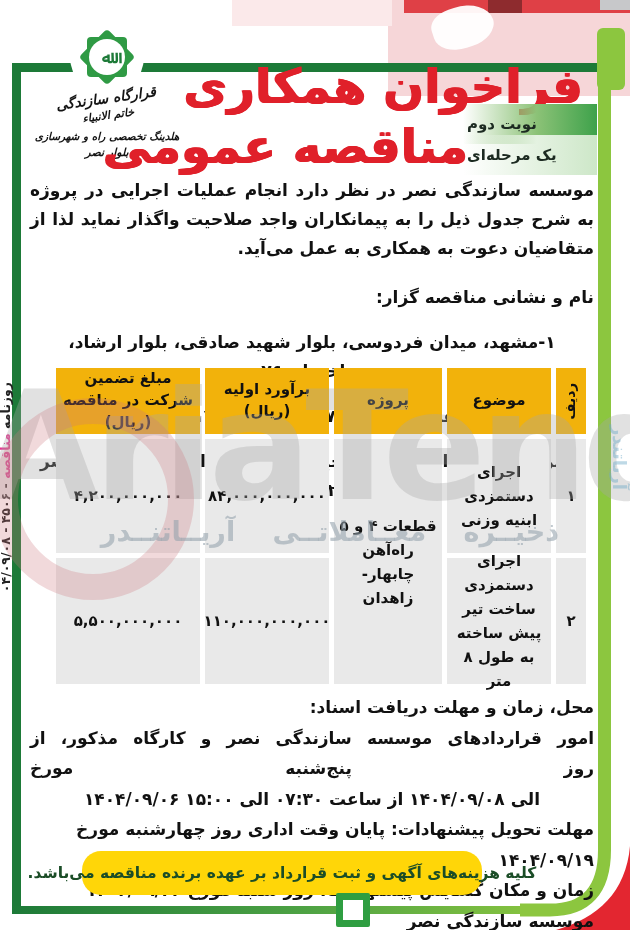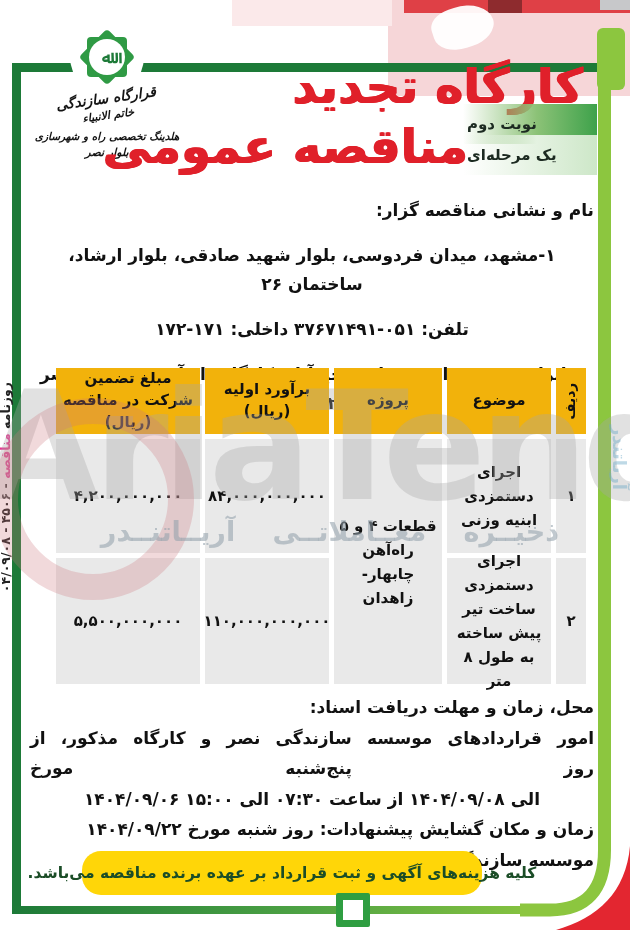--- a/index.html
+++ b/index.html
@@ -118,27 +118,28 @@
       </div>
     </div>
     <div class="calli">
       <span>قرارگاه سازندگی</span><br>
       <span class="small">خاتم الانبیاء</span>
     </div>
     <div class="holding">هلدینگ تخصصی راه و شهرسازی</div>
     <div class="moasese">بلوار نصر</div>
   </div>
 
-  <div class="title1">کارگاه تجدید</div>
+  <div class="title1">فراخوان همکاری</div>
   <div class="title2">مناقصه عمومی</div>
 
   <div class="badge badge1">نوبت دوم</div>
   <div class="badge badge2">یک مرحله‌ای</div>
 
   <div class="intro">
+    <p class="p1"><span class="lead">موسسه سازندگی نصر</span><span> در نظر دارد انجام عملیات اجرایی در پروژه به شرح جدول ذیل را به پیمانکاران واجد صلاحیت واگذار نماید لذا از متقاضیان دعوت به همکاری به عمل می‌آید.</span></p>
     <div class="contact-heading">نام و نشانی مناقصه گزار:</div>
     <div class="c-line">۱-مشهد، میدان فردوسی، بلوار شهید صادقی، بلوار ارشاد، ساختمان ۲۶</div>
     <div class="c-line">
       <span class="lbl">تلفن:</span>
       <span class="num">۰۵۱-۳۷۶۷۱۴۹۱</span>
       <span class="lbl">داخلی:</span>
       <span class="num">۱۷۱-۱۷۲</span>
     </div>
     <div class="c-line">۲-ایرانشهر، بعد از سه راهی خیرآباد، کارگاه راه آهن موسسه نصر ۰۹۱۵۰۵۲۲۱۹۹</div>
   </div>
@@ -170,20 +171,24 @@
     <div class="cell td">
         <span class="num">۵,۵۰۰,۰۰۰,۰۰۰</span>
       </div>
   </div>
 
   <div class="details">
     <div class="d-head">محل، زمان و مهلت دریافت اسناد:</div>
     <div class="d-just">امور قراردادهای موسسه سازندگی نصر و کارگاه مذکور، از روز پنج‌شنبه مورخ</div>
     <div class="d-center">۱۴۰۴/۰۹/۰۶ الی ۱۴۰۴/۰۹/۰۸ از ساعت ۰۷:۳۰ الی ۱۵:۰۰</div>
     <div class="d-line">
+      <span class="lbl">مهلت تحویل پیشنهادات:</span>
+      <span>پایان وقت اداری روز چهارشنبه مورخ ۱۴۰۴/۰۹/۱۹</span>
+    </div>
+    <div class="d-line">
       <span class="lbl">زمان و مکان گشایش پیشنهادات:</span>
       <span>روز شنبه مورخ ۱۴۰۴/۰۹/۲۲ موسسه سازندگی نصر</span>
     </div>
   </div>
 
   <div class="pill">کلیه هزینه‌های آگهی و ثبت قرارداد بر عهده برنده مناقصه می‌باشد.</div>
 
   <div class="wm wm-latin">AriaTender</div>
   <div class="wm wm-ring"></div>
   <div class="wm wm-fa">ذخیــره معــاملاتــی آریــاتنــدر</div>

